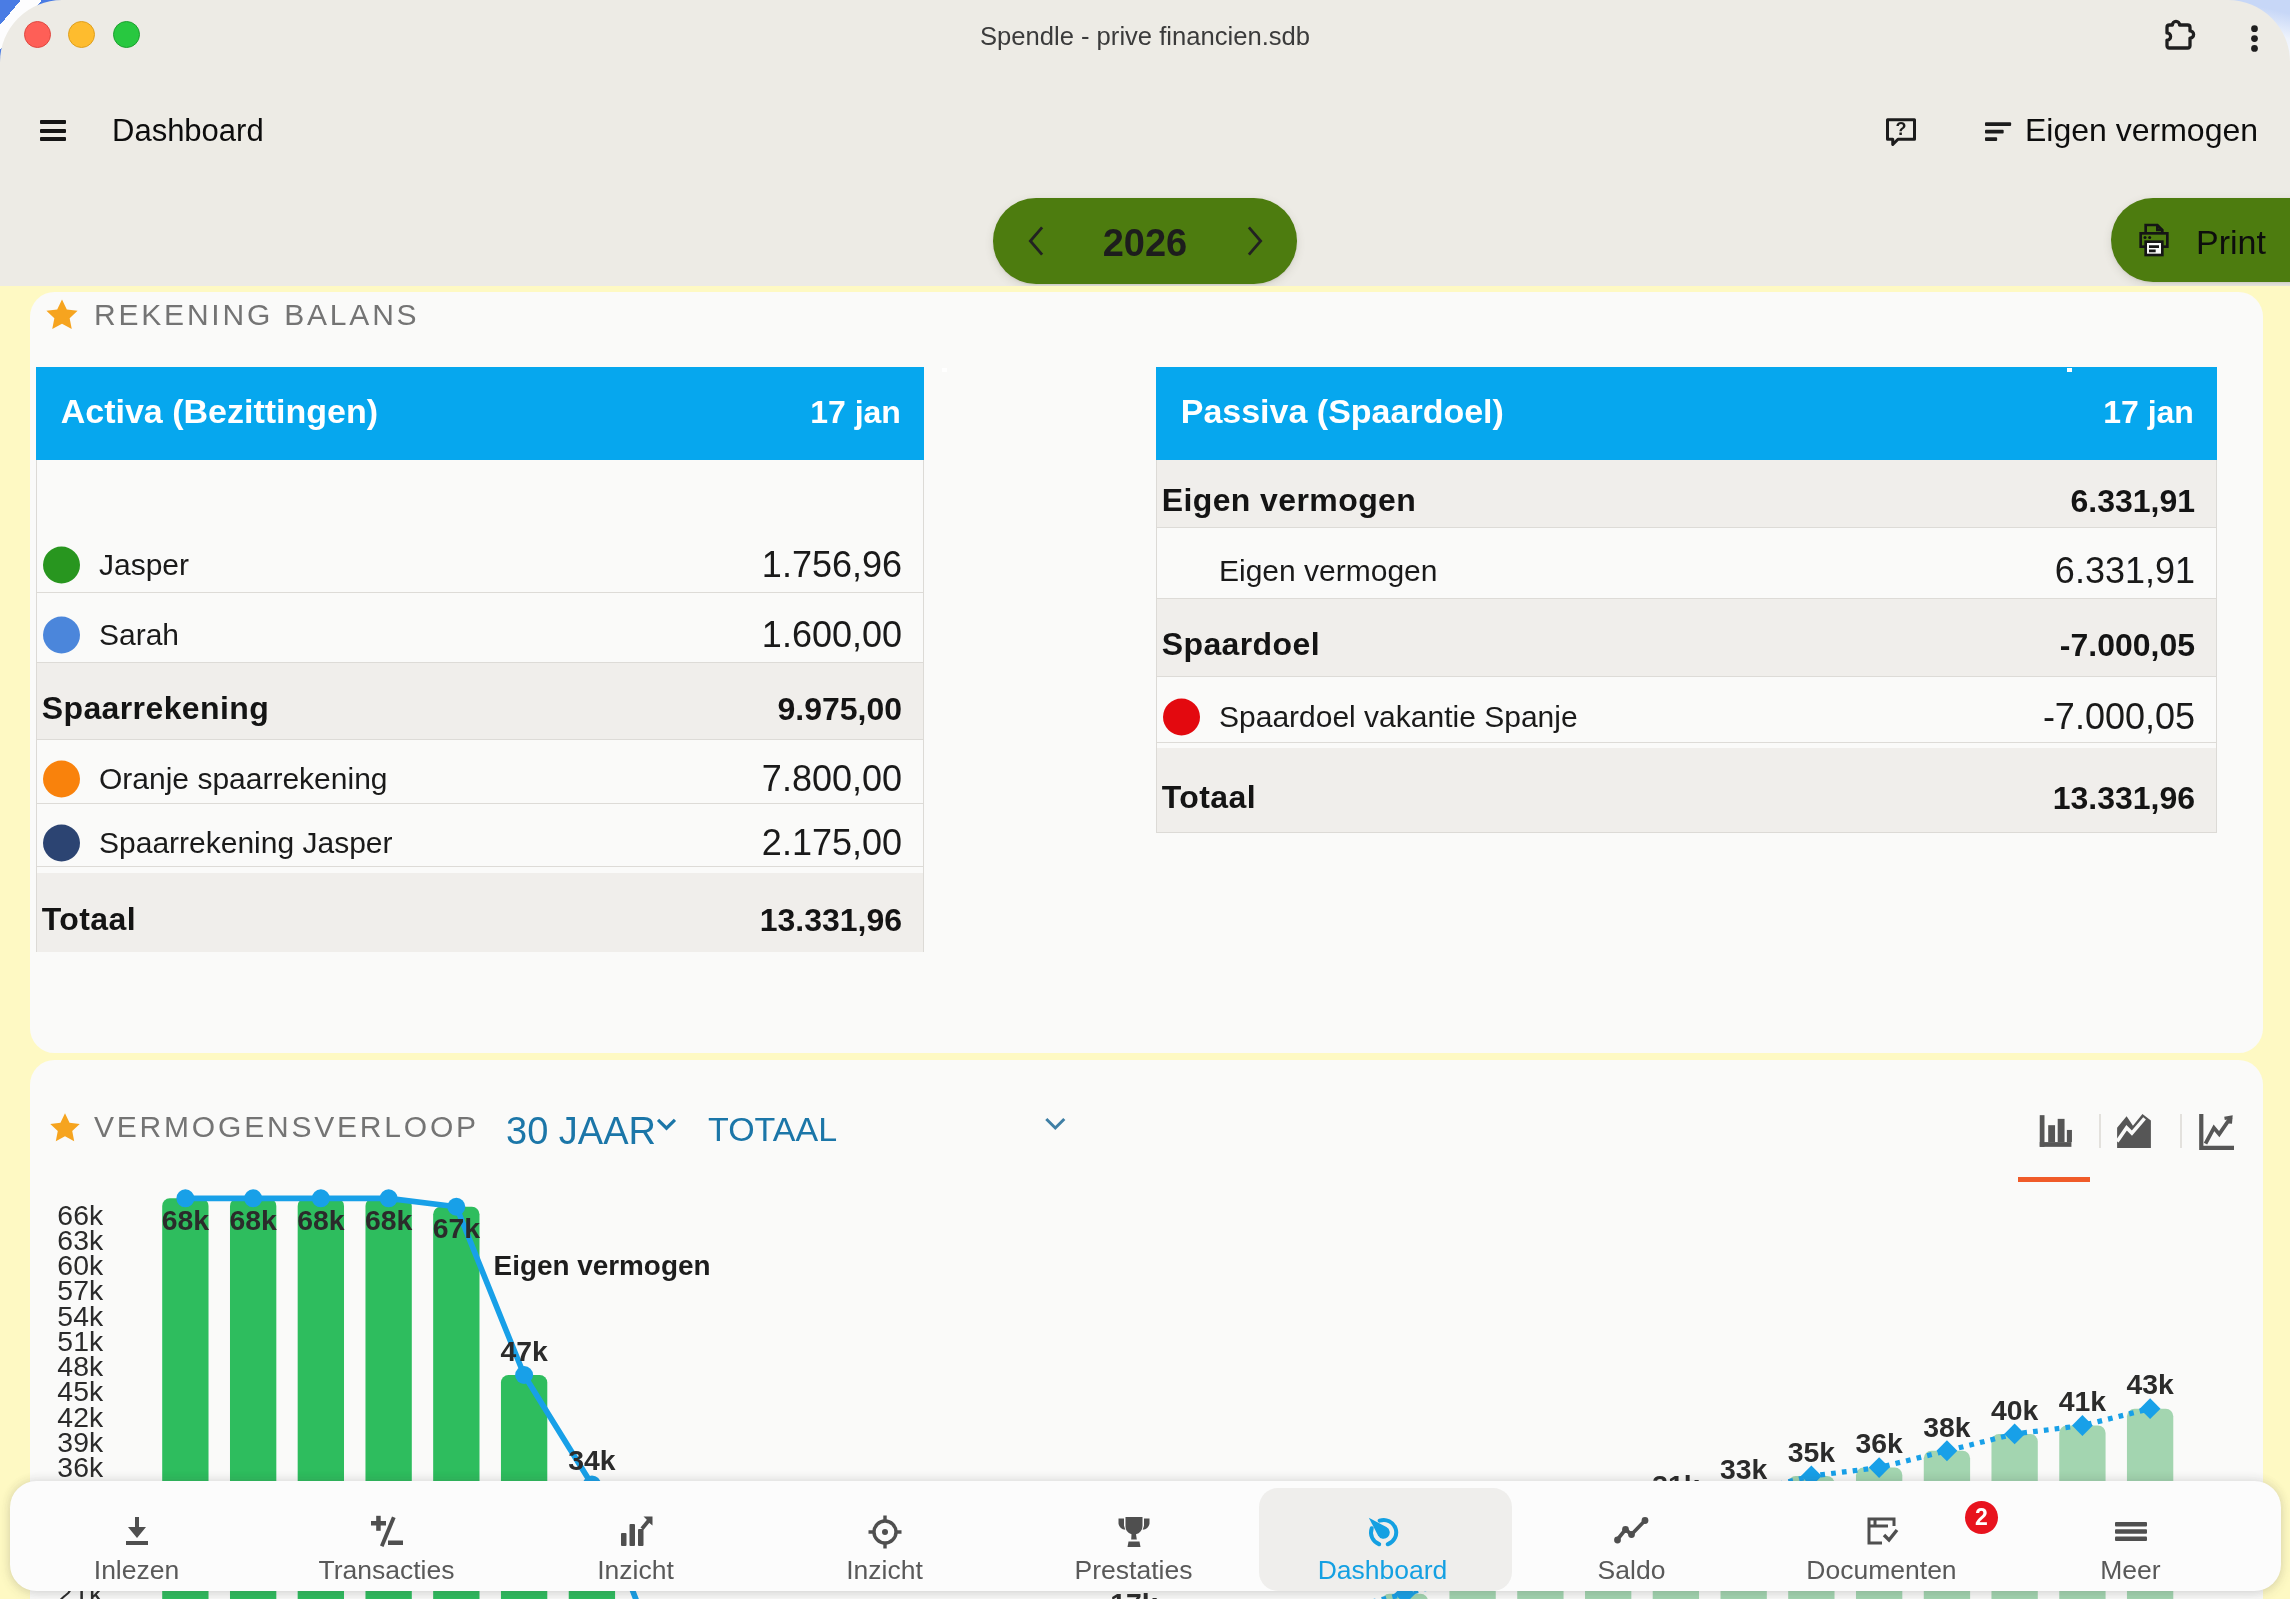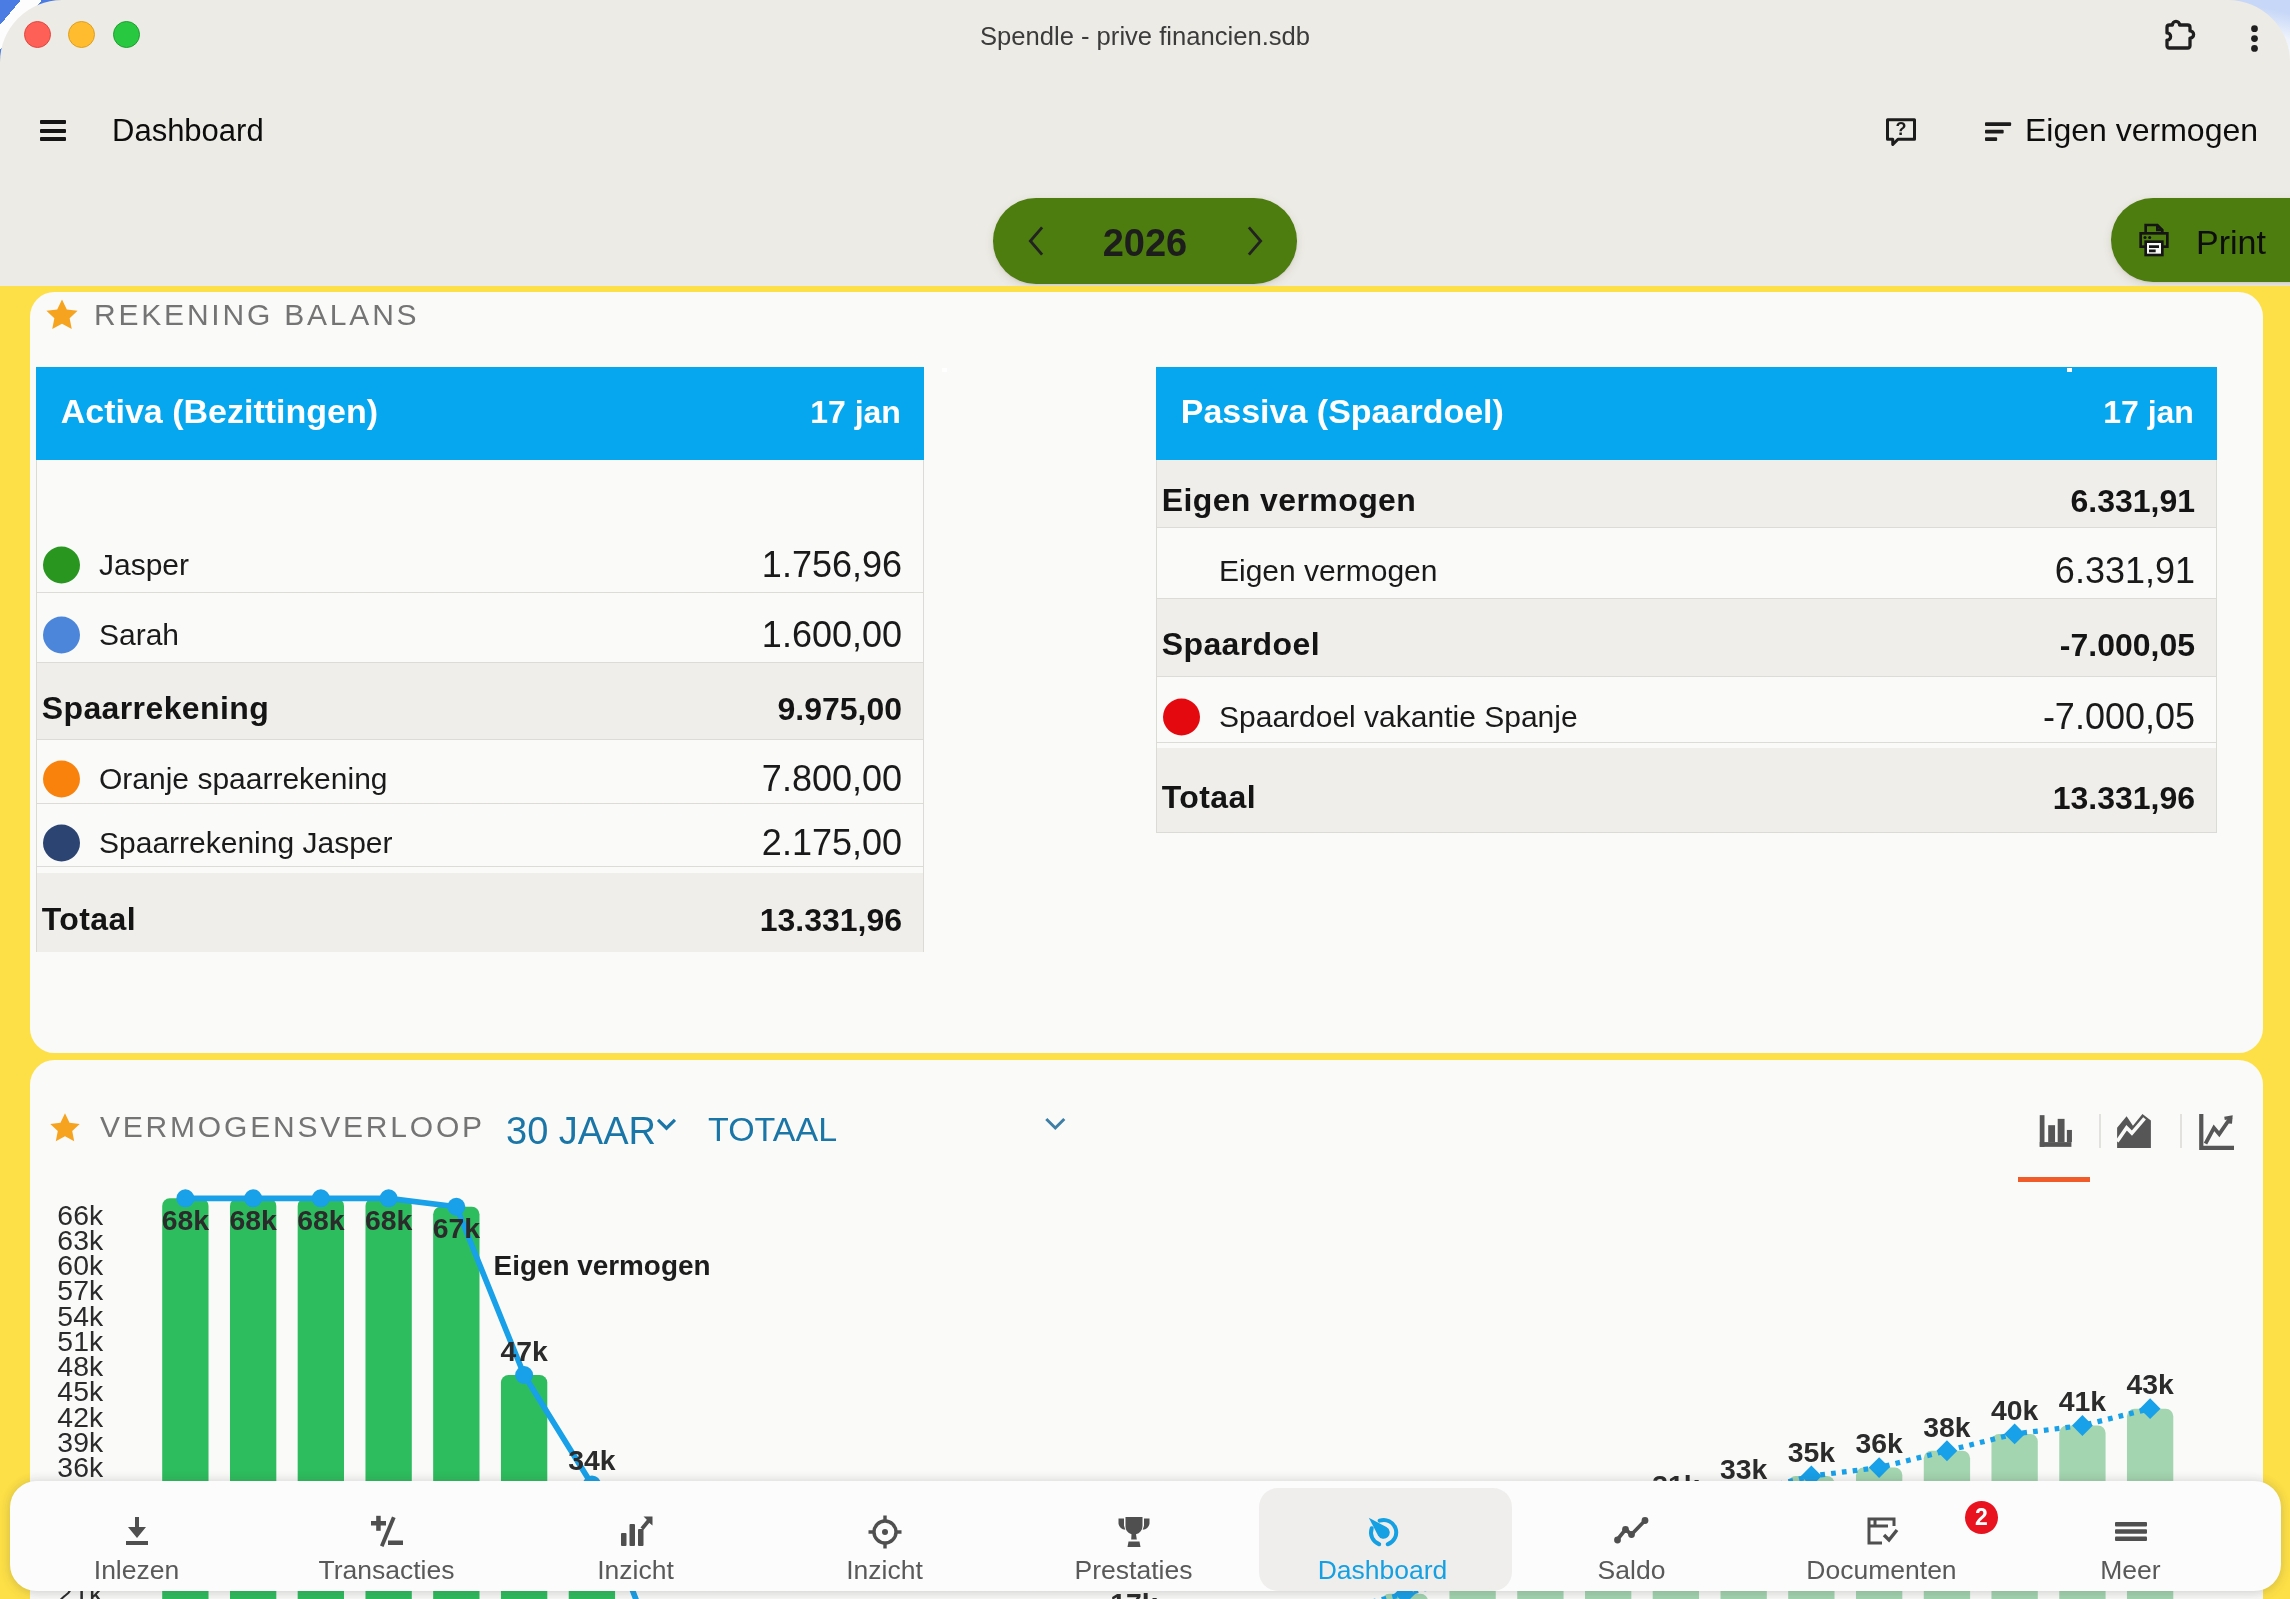--- a/index.html
+++ b/index.html
@@ -24,21 +24,21 @@
   .evtitle { position:absolute; left:2025px; top:112px; font-size:32px; color:#0d0d0d; }
 
   
   .pill { position:absolute; background:#4d7c0f; border-radius:44px; box-shadow:0 2.8px 8.5px rgba(90,85,70,.16), 0 0.9px 1.9px rgba(90,85,70,.10); }
   .yearpill { left:993px; top:198px; width:304px; height:86px; }
   .yeartext { position:absolute; width:100%; text-align:center; top:24px; font-size:38px; font-weight:600; color:#1d1d1d; }
   .printpill { left:2111px; top:198px; width:237px; height:84px; }
   .printtext { position:absolute; left:85px; top:24.6px; font-size:34px; color:#0d0d0d; }
 
   
-  .content { position:absolute; left:0; top:286px; width:2290px; height:1314px; background:#fde047; }
+  .content { position:absolute; left:0; top:286px; width:2290px; height:1314px; background:#fef9c3; }
   .card { position:absolute; background:#fafaf9; border-radius:24.6px; }
   .card1 { left:30px; top:5.7px; width:2233px; height:761px; }
   .card2 { left:30px; top:774px; width:2233px; height:568px; }
   .sectitle { position:absolute; font-size:30px; color:#747474; letter-spacing:2.8px; }
 
   .btab { position:absolute; top:81px; height:585px; border:0.9px solid #dcdad6; }
   .bhead { position:absolute; left:-0.9px; right:-0.9px; top:-0.9px; height:93px; background:#06a7ee; color:#fff; font-weight:700; }
   .bhead span { position:absolute; top:24.6px; font-size:34px; }
   .bhead span:first-child { left:24.6px; }
   .bhead .amt { right:23px; top:26.5px; font-size:32px; }
@@ -190,21 +190,21 @@
       <div class="brow gap" style="top:375px; height:5.7px;"></div>
       <div class="brow sec" style="top:380px; height:84px; border-bottom:none;">
           <span class="nm">Totaal</span>
           <span class="amt">13.331,96</span>
         </div>
     </div>
 
     <svg style="position:absolute;left:47px;top:825px" width="36" height="34" viewBox="0 0 24 24">
         <path fill="#f6a41f" d="M12 1.6 l3.2 6.7 7.2 0.9 -5.3 5 1.4 7.2 -6.5 -3.6 -6.5 3.6 1.4 -7.2 -5.3 -5 7.2 -0.9 z"></path>
       </svg>
-    <div class="sectitle" style="left:100px; top:824px;">VERMOGENSVERLOOP</div>
+    <div class="sectitle" style="left:94px; top:824px;">VERMOGENSVERLOOP</div>
     <div style="position:absolute;left:506px;top:824px;font-size:38px;color:#1b76a8;">30 JAAR</div>
     <svg style="position:absolute;left:655px;top:831px" width="23" height="15" viewBox="0 0 24 16" fill="none" stroke="#1b76a8" stroke-width="3.4">
         <path d="M3 3 L12 12 L21 3"></path>
       </svg>
     <div style="position:absolute;left:708px;top:824px;font-size:34px;color:#1b76a8;">TOTAAL</div>
     <svg style="position:absolute;left:1043px;top:830px" width="24.6" height="16" viewBox="0 0 24 16" fill="none" stroke="#3f7fa5" stroke-width="3">
         <path d="M3 3 L12 12 L21 3"></path>
       </svg>
     <svg style="position:absolute;left:2035px;top:826px" width="38" height="38" viewBox="0 0 36 36">
         <g fill="#565656">

